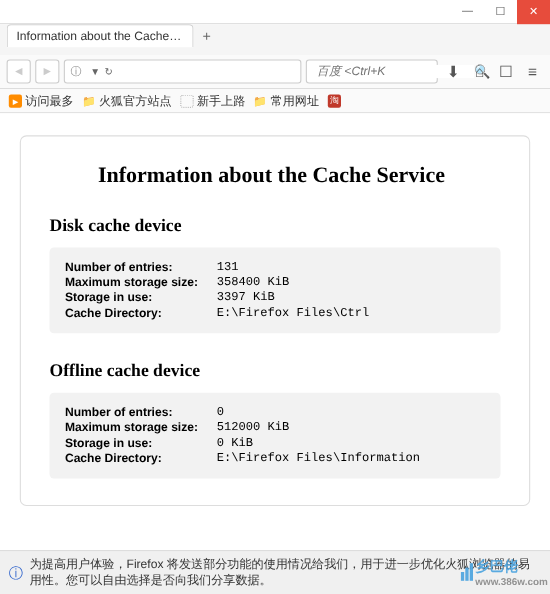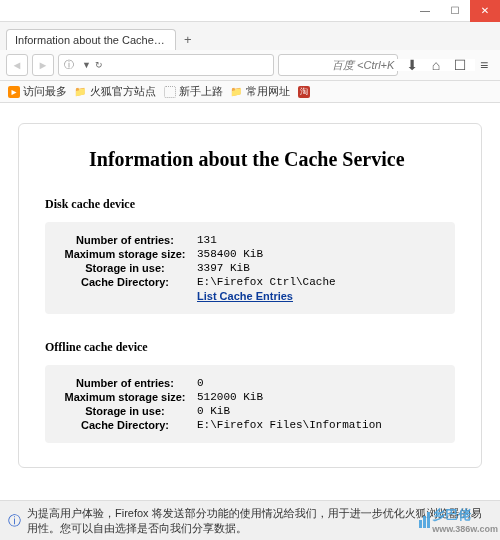--- a/index.html
+++ b/index.html
@@ -3,51 +3,51 @@
 <meta charset="utf-8">
 <style>
 * { margin: 0; padding: 0; box-sizing: border-box; }
 body { font-family: "Segoe UI", Tahoma, sans-serif; font-size: 12px; background: #fff; width: 500px; height: 540px; overflow: hidden; position: relative; }
 
 .window-chrome { display: flex; align-items: center; height: 22px; background: #fff; border-bottom: 1px solid #ddd; }
 .window-controls { margin-left: auto; display: flex; }
 .win-btn { width: 30px; height: 22px; display: flex; align-items: center; justify-content: center; font-size: 10px; color: #555; }
 .win-btn.close { background: #e74c3c; color: #fff; }
 
-.tab-strip { display: flex; align-items: flex-end; height: 28px; background: #f5f5f5; padding: 0 6px; }
+.tab-strip { display: flex; align-items: flex-start; height: 28px; background: #f5f5f5; padding: 0 6px; }
 .tab { background: #fff; border: 1px solid #ccc; border-bottom: none; border-radius: 4px 4px 0 0; padding: 4px 8px; font-size: 11px; color: #333; max-width: 170px; white-space: nowrap; overflow: hidden; text-overflow: ellipsis; }
 .new-tab { padding: 3px 8px; font-size: 13px; color: #666; }
 
 .nav-bar { display: flex; align-items: center; gap: 4px; padding: 4px 6px; background: #fafafa; border-bottom: 1px solid #ddd; }
 .nav-btn { width: 22px; height: 22px; display: flex; align-items: center; justify-content: center; border: 1px solid #ccc; border-radius: 3px; background: #fff; font-size: 11px; color: #555; }
 .nav-btn.disabled { color: #ccc; }
 .url-bar { flex: 1; display: flex; align-items: center; border: 1px solid #ccc; border-radius: 3px; background: #fff; padding: 2px 5px; height: 22px; }
 .url-bar .globe { color: #888; font-size: 10px; margin-right: 4px; }
 .url-bar input { border: none; outline: none; flex: 1; font-size: 12px; font-weight: 600; color: #333; }
 .url-bar .dd { color: #666; font-size: 9px; margin-left: 4px; }
-.search-box { display: flex; align-items: center; border: 1px solid #ccc; border-radius: 3px; background: #fff; padding: 2px 5px; width: 120px; height: 22px; gap: 44px; }
+.search-box { display: flex; align-items: center; border: 1px solid #ccc; border-radius: 3px; background: #fff; padding: 2px 5px; width: 120px; height: 22px; }
 .search-box .baidu { width: 12px; height: 12px; background: #2c5aa0; border-radius: 2px; margin-right: 4px; }
 .search-box input { border: none; outline: none; flex: 1; font-size: 11px; color: #888; font-style: italic; }
 .icon-btn { width: 20px; height: 20px; display: flex; align-items: center; justify-content: center; color: #555; font-size: 14px; }
 
 .bm-bar { display: flex; align-items: center; gap: 8px; padding: 3px 8px; background: #fafafa; border-bottom: 1px solid #ddd; font-size: 11px; }
 .bm-item { display: flex; align-items: center; gap: 3px; color: #333; }
 .bm-item .ico { width: 12px; height: 12px; display: flex; align-items: center; justify-content: center; font-size: 10px; }
 .bm-item .orange { background: #ff8c00; color: #fff; border-radius: 2px; }
 .bm-item .outline { border: 1px dotted #aaa; border-radius: 2px; }
 .bm-item .folder { color: #d4a853; }
 .bm-item .red { background: #c0392b; color: #fff; border-radius: 2px; font-size: 8px; }
 
 .content { padding: 20px 18px; background: #fff; overflow: auto; height: calc(540px - 22px - 28px - 31px - 22px - 28px); }
 .page-card { border: 1px solid #ddd; border-radius: 6px; padding: 24px 26px; }
 h1 { font-size: 20px; font-weight: bold; margin-bottom: 26px; font-family: Georgia, serif; margin-left: 44px; }
-h2 { font-size: 12px; font-weight: bold; margin-bottom: 10px; font-family: Georgia, serif; }
+h2 { font-size: 16px; font-weight: bold; margin-bottom: 10px; font-family: Georgia, serif; }
 .device { background: #f2f2f2; border-radius: 4px; padding: 10px 14px; margin-bottom: 26px; font-size: 11px; }
 .row { display: flex; margin: 2px 0; }
-.row .lbl { width: 138px; text-align: center; font-weight: bold; padding-right: 6px; }
+.row .lbl { width: 138px; text-align: left; font-weight: bold; padding-right: 6px; }
 .row .val { font-family: "Courier New", monospace; font-size: 11px; }
 .row .link { color: #0b3b9a; text-decoration: underline; font-weight: bold; }
 
 .footer { position: absolute; bottom: 0; left: 0; right: 0; display: flex; align-items: center; gap: 6px; padding: 5px 8px; background: #f0f0f0; border-top: 1px solid #ddd; font-size: 11px; color: #333; }
 .footer .info-ico { color: #36c; font-size: 13px; }
 .footer .txt { flex: 1; line-height: 1.3; }
 
 .watermark { position: absolute; right: 2px; bottom: 6px; display: flex; align-items: center; gap: 2px; font-size: 13px; font-weight: bold; color: #4aa3df; opacity: 0.9; }
 .watermark .bars { display: flex; align-items: flex-end; gap: 1px; }
 .watermark .b { width: 3px; background: #4aa3df; }
@@ -124,25 +124,21 @@
       <div class="row">
           <span class="lbl">Maximum storage size:</span>
           <span class="val">358400 KiB</span>
         </div>
       <div class="row">
           <span class="lbl">Storage in use:</span>
           <span class="val">3397 KiB</span>
         </div>
       <div class="row">
           <span class="lbl">Cache Directory:</span>
-          <span class="val">E:\Firefox Ctrl\Cache</span>
-        </div>
-      <div class="row">
-          <span class="lbl"></span>
-          <span class="link">List Cache Entries</span>
+          <span class="val">E:\Firefox Files\Ctrl</span>
         </div>
     </div>
 
     <h2>Offline cache device</h2>
     <div class="device" style="margin-bottom:0">
       <div class="row">
           <span class="lbl">Number of entries:</span>
           <span class="val">0</span>
         </div>
       <div class="row">

